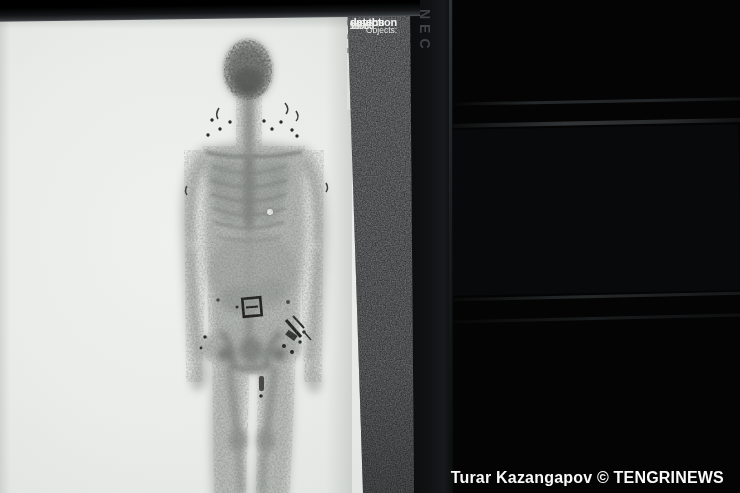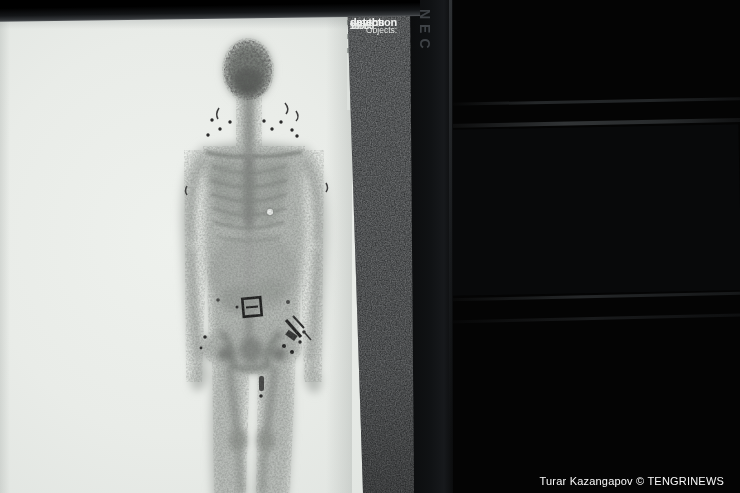--- a/index.html
+++ b/index.html
@@ -48,21 +48,21 @@
   .sidebar-tex{left:0;top:0;width:78px;height:493px;}
   .sidebar-content{left:10px;top:17px;width:56px;color:#eef0ee;}
   .brand{position:static;display:block;font-size:11px;font-weight:bold;line-height:10.5px;
     letter-spacing:-0.2px;color:#f1f2f1;}
   .objects-label{position:static;display:block;margin-top:8px;font-size:8.5px;text-align:center;color:#e6e8e6;padding-left:16px;}
   .readout-row{position:static;display:flex;justify-content:space-between;margin-top:4px;
     width:54px;font-size:8.5px;color:#e9ebe9;}
   .readout-row .lbl{position:static;}
   .readout-row .val{position:static;font-weight:bold;}
 
-  .photo-credit{right:16px;bottom:6px;font-size:11px;font-weight:normal;letter-spacing:.2px;color:#fafafa;}
+  .photo-credit{right:16px;bottom:6px;font-size:16px;font-weight:bold;letter-spacing:.2px;color:#fafafa;}
 </style>
 </head>
 <body>
 
 <div id="stage">
 
   <div class="shelf-line1"></div>
   <div class="shelf-line2"></div>
   <div class="shelf-interior"></div>
   <div class="shelf-line3"></div>

